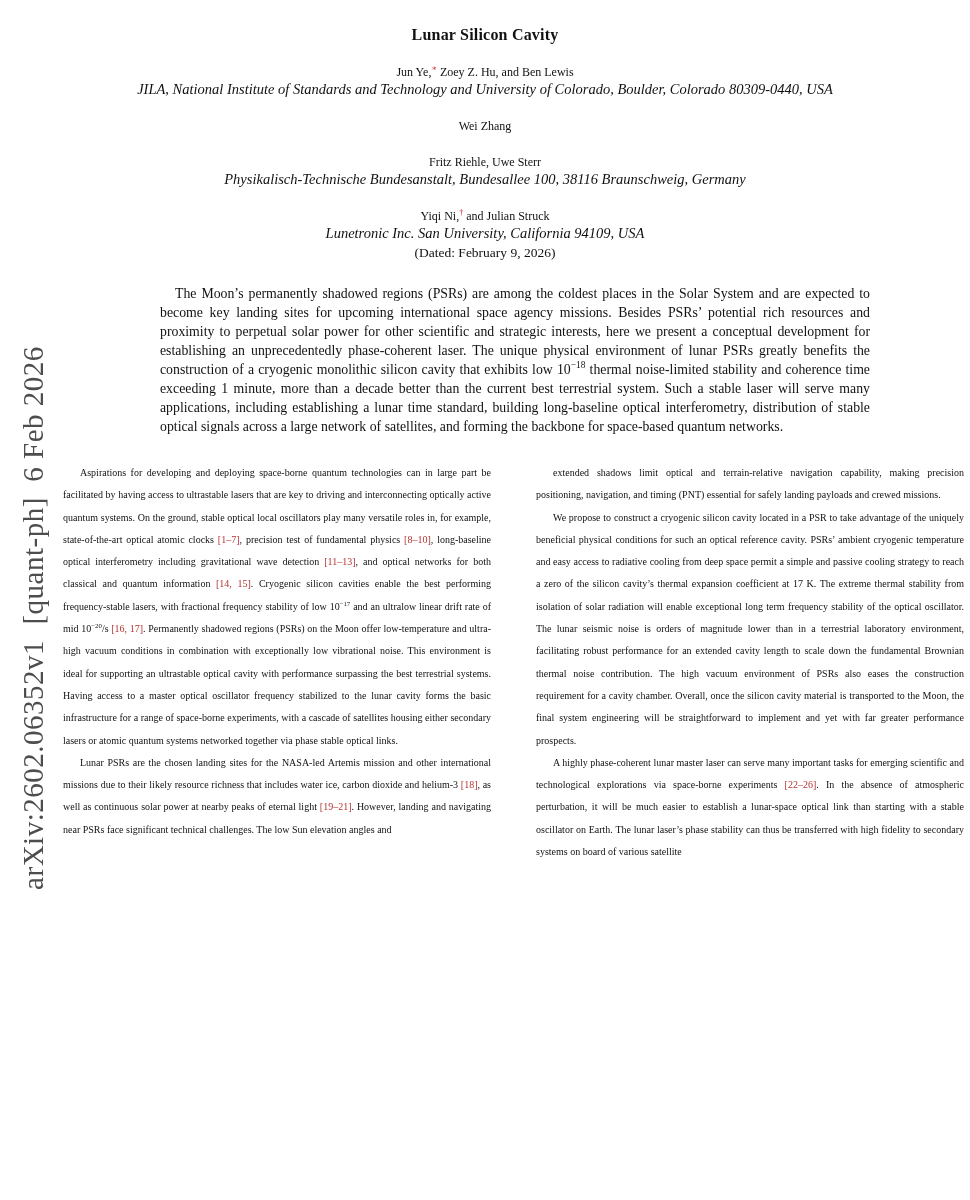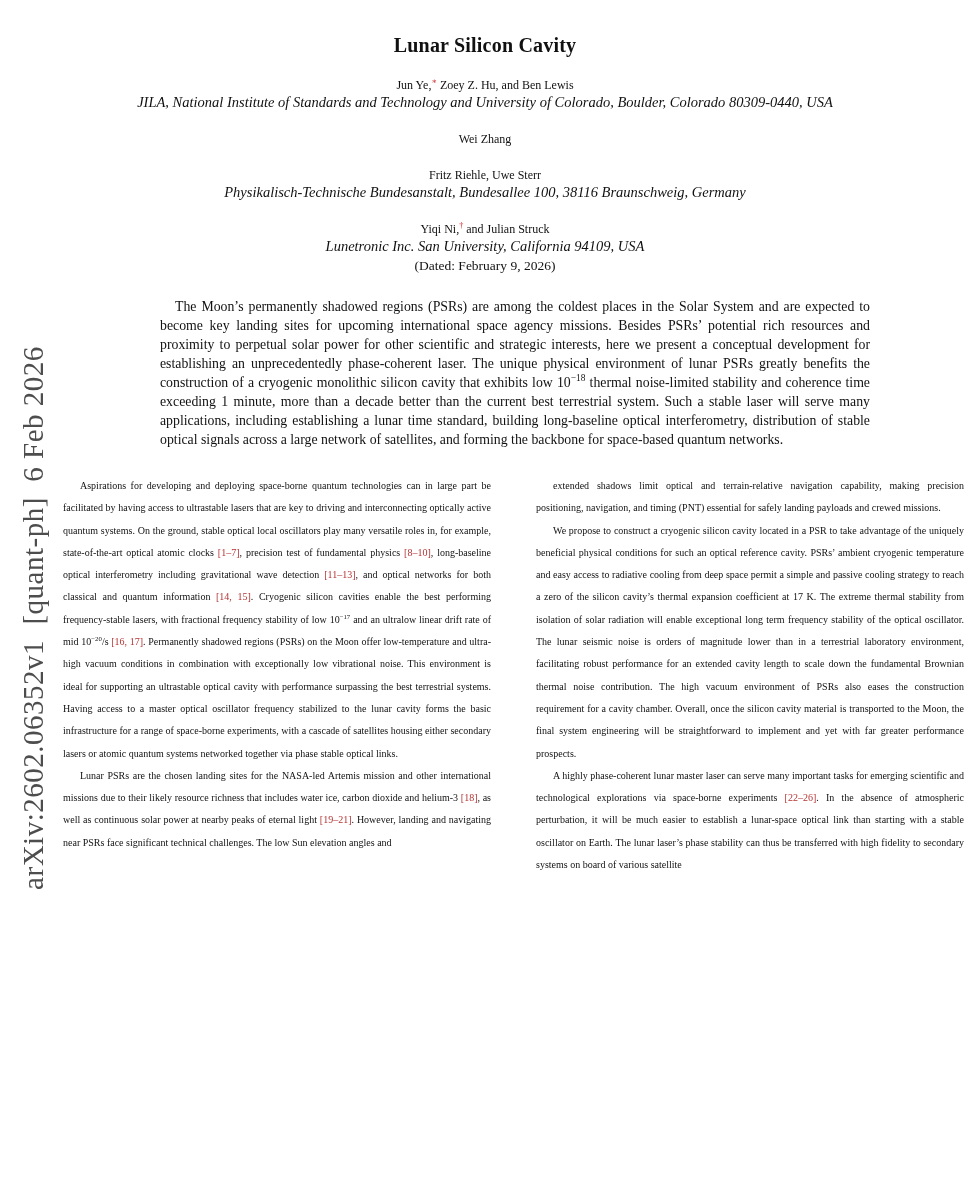--- a/index.html
+++ b/index.html
@@ -18,21 +18,21 @@
     top:618px; left:33px;
     transform:translate(-50%,-50%) rotate(-90deg);
     white-space:pre;
     font-size:29px;
     color:var(--watermark-color,#4d4d4d);
     letter-spacing:0.5px;
   }
 
   
   header { text-align:center; }
-  .title { font-size:20px; font-weight:bold; margin-top:24px; letter-spacing:0.2px; }
+  .title { font-size:16px; font-weight:bold; margin-top:16px; letter-spacing:0.2px; }
   .author-group { margin-top:21px; }
   .authors { font-size:12px; }
   .affiliation { font-size:14.5px; font-style:italic; margin-top:1px; }
   .dated { font-size:13.5px; margin-top:3px; }
 
   sup { font-size:0.68em; line-height:0; vertical-align:super; }
   .fnmark { color:var(--fnmark-color,#cc2222); font-style:normal; }
   .cite { color:var(--cite-color,#b43333); }
 
   

